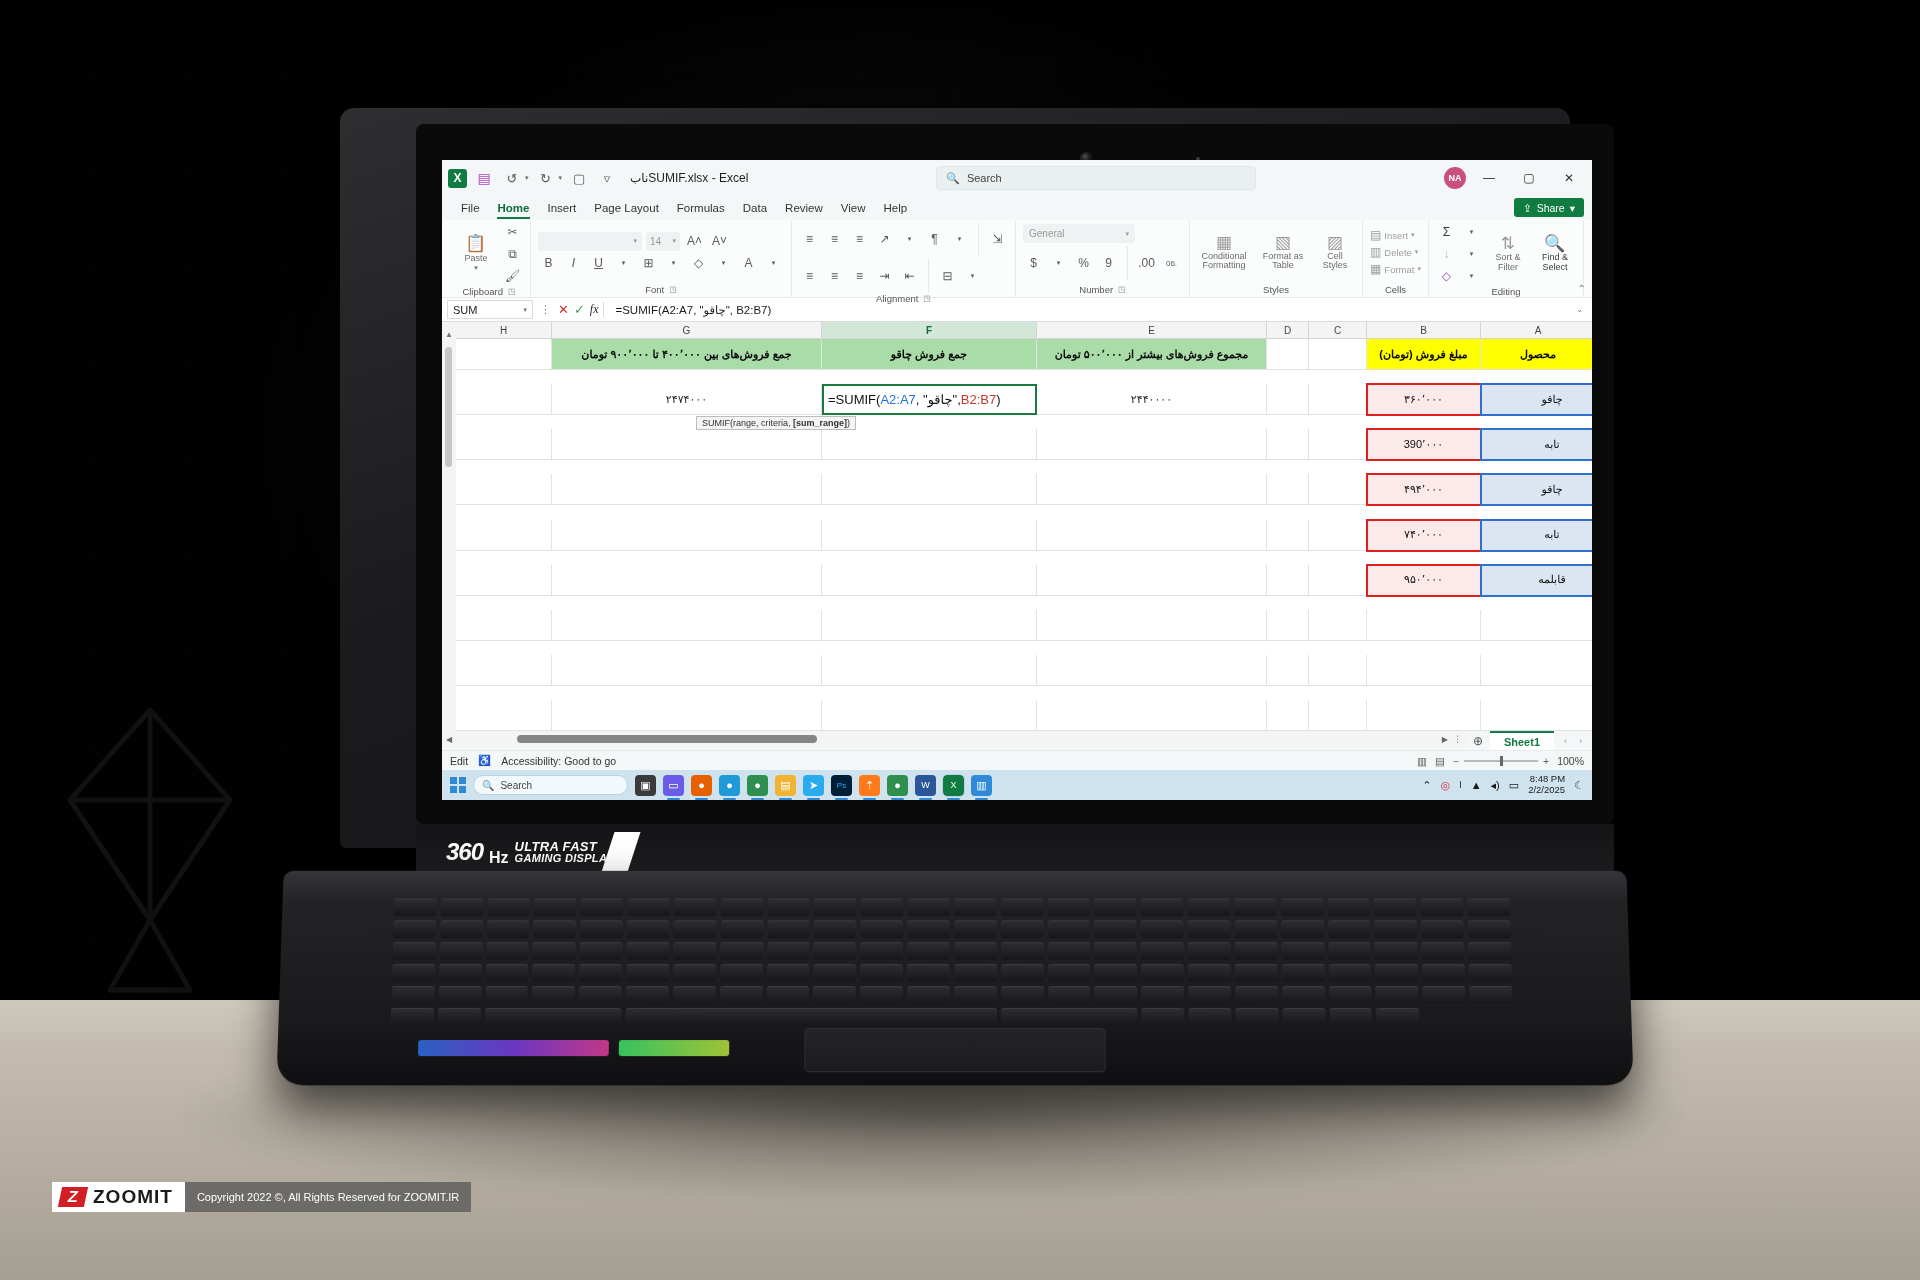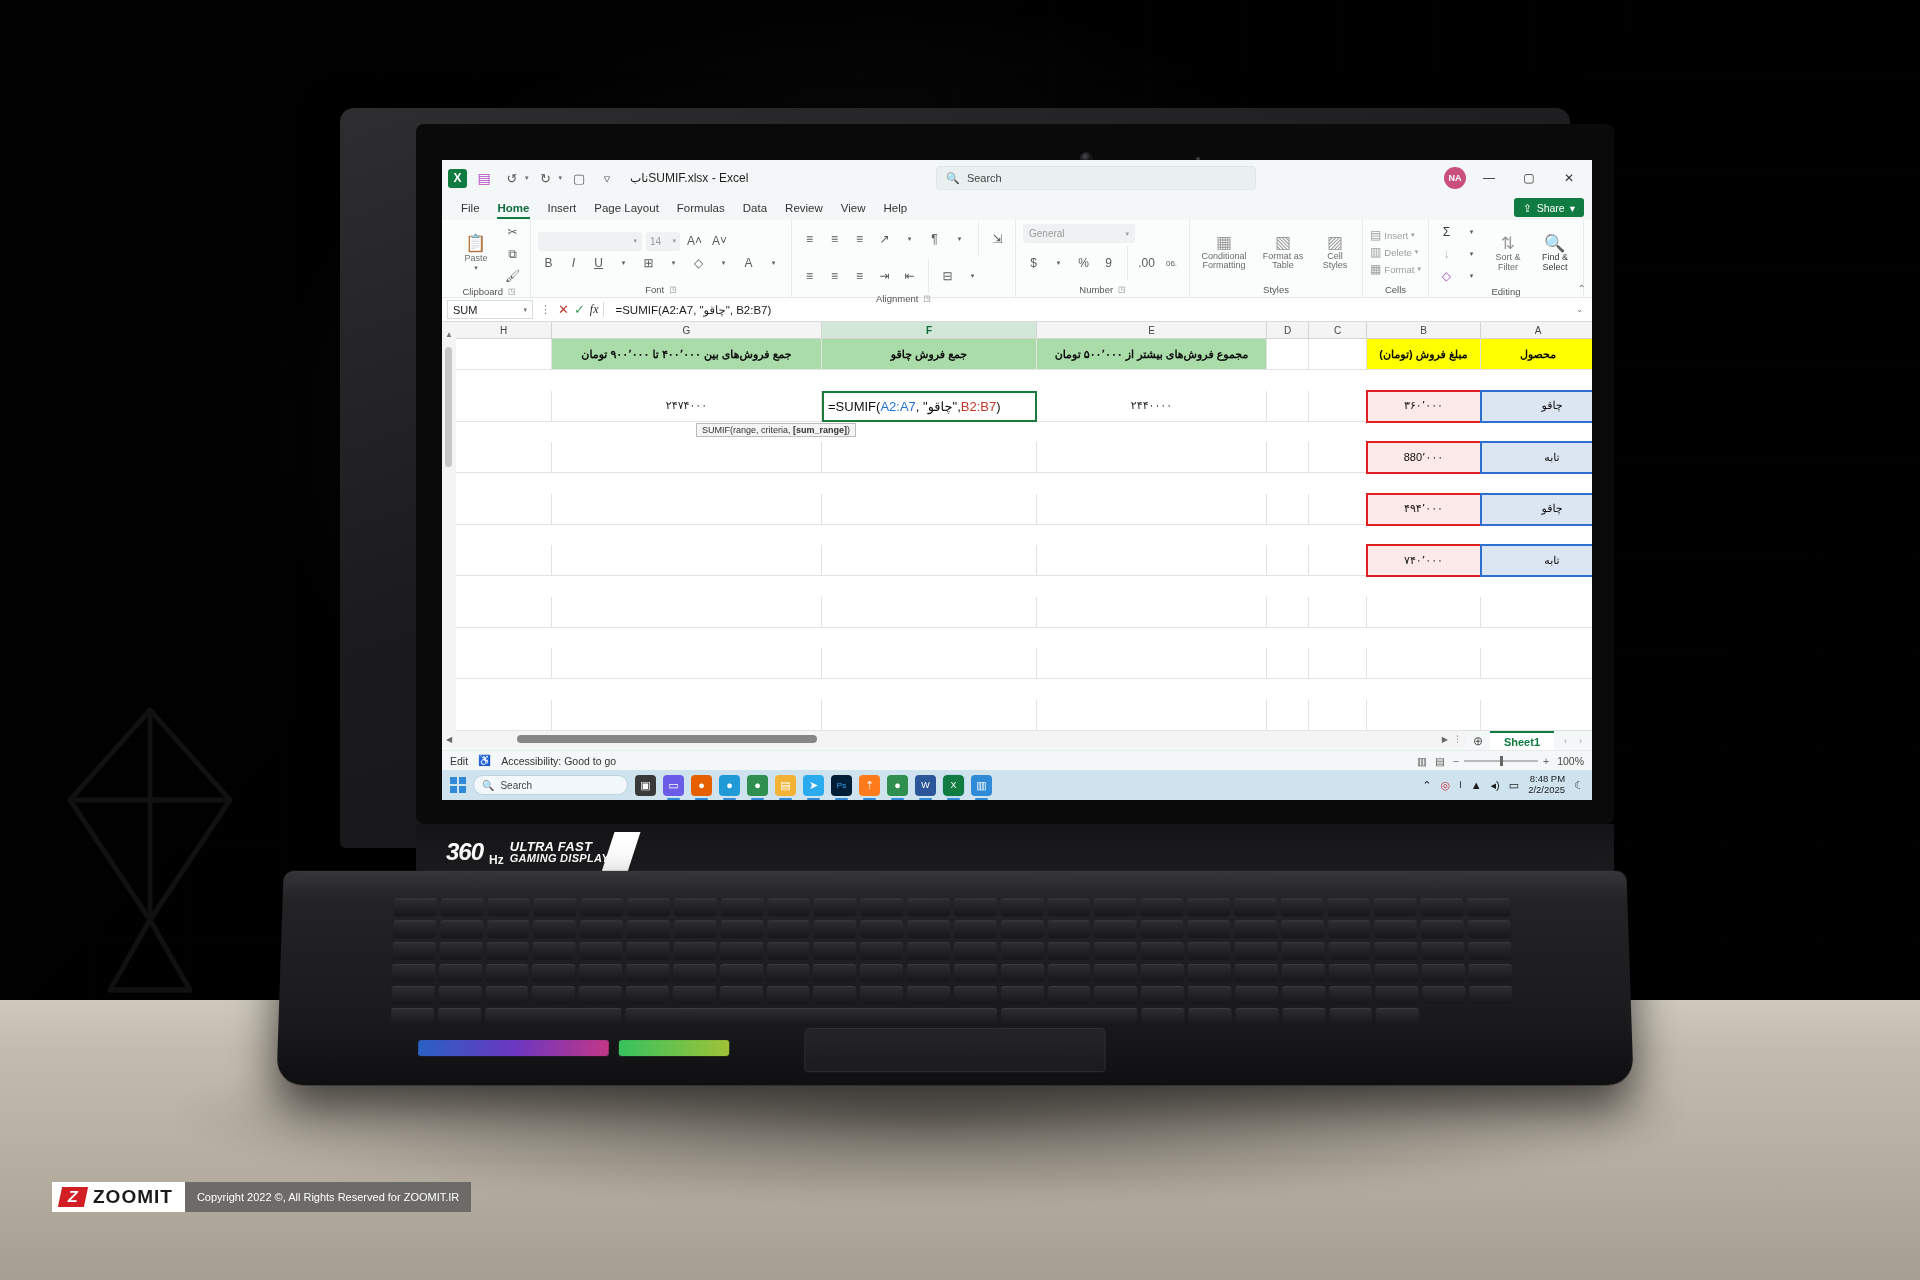--- a/index.html
+++ b/index.html
@@ -67,21 +67,21 @@
   .chin {
     position: absolute; left: 76px; top: 716px; width: 1198px; height: 52px;
     background: linear-gradient(180deg, #141416, #1d1d20);
     border-radius: 0 0 8px 8px;
   }
   .badge360 {
     position: absolute; left: 30px; top: 10px; width: 210px; height: 36px;
     display: flex; align-items: center; gap: 6px;
   }
   .badge-360 { font-weight: 800; font-style: italic; font-size: 24px; color: #fff; letter-spacing: -1px;}
-  .badge-hz { font-weight: 800; font-size: 12px; color:#fff; align-self:flex-end; margin-bottom:3px;}
+  .badge-hz { font-weight: 800; font-size: 16px; color:#fff; align-self:flex-end; margin-bottom:3px;}
   .badge-sub { line-height: 1.0; }
   .badge-sub .l1 { font-weight: 800; font-style: italic; font-size: 13px; color: #fff; letter-spacing:.3px;}
   .badge-sub .l2 { font-weight: 800; font-style: italic; font-size: 11px; color: #fff; letter-spacing:.3px;}
   .badge-slash { position:absolute; left: 192px; top: 8px; width: 26px; height: 40px; background:#fff; transform: skewX(-18deg);}
   .base {
     position: absolute; left: 0px; top: 762px; width: 1350px; height: 215px;
     background: linear-gradient(180deg, #35353a 0%, #232326 14%, #1a1a1d 70%, #0f0f11 100%);
     border-radius: 10px 10px 26px 26px;
     transform: perspective(1400px) rotateX(4deg);
     box-shadow: 0 22px 46px rgba(0,0,0,.65);
@@ -613,21 +613,21 @@
                     </div>
                   </div>
 
                   <div class="grow">
                     <div class="cell" style="width:96px;flex:0 0 96px"></div>
                     <div class="cell" style="width:270px;flex:0 0 270px"></div>
                     <div class="cell" style="width:215px;flex:0 0 215px"></div>
                     <div class="cell" style="width:230px;flex:0 0 230px"></div>
                     <div class="cell" style="width:42px;flex:0 0 42px"></div>
                     <div class="cell" style="width:58px;flex:0 0 58px"></div>
-                    <div class="cell amt-cell sel-red" style="width:114px;flex:0 0 114px">880٬۰۰۰</div>
+                    <div class="cell amt-cell sel-red" style="width:114px;flex:0 0 114px">390٬۰۰۰</div>
                     <div class="cell prod-cell sel-blue" style="width:115px;flex:0 0 115px">تابه</div>
 
                   </div>
 
                   <div class="grow">
                     <div class="cell" style="width:96px;flex:0 0 96px"></div>
                     <div class="cell" style="width:270px;flex:0 0 270px"></div>
                     <div class="cell" style="width:215px;flex:0 0 215px"></div>
                     <div class="cell" style="width:230px;flex:0 0 230px"></div>
                     <div class="cell" style="width:42px;flex:0 0 42px"></div>
@@ -642,20 +642,31 @@
                     <div class="cell" style="width:270px;flex:0 0 270px"></div>
                     <div class="cell" style="width:215px;flex:0 0 215px"></div>
                     <div class="cell" style="width:230px;flex:0 0 230px"></div>
                     <div class="cell" style="width:42px;flex:0 0 42px"></div>
                     <div class="cell" style="width:58px;flex:0 0 58px"></div>
                     <div class="cell amt-cell sel-red" style="width:114px;flex:0 0 114px">۷۴۰٬۰۰۰</div>
                     <div class="cell prod-cell sel-blue" style="width:115px;flex:0 0 115px">تابه</div>
 
                   </div>
 
+                  <div class="grow">
+                    <div class="cell" style="width:96px;flex:0 0 96px"></div>
+                    <div class="cell" style="width:270px;flex:0 0 270px"></div>
+                    <div class="cell" style="width:215px;flex:0 0 215px"></div>
+                    <div class="cell" style="width:230px;flex:0 0 230px"></div>
+                    <div class="cell" style="width:42px;flex:0 0 42px"></div>
+                    <div class="cell" style="width:58px;flex:0 0 58px"></div>
+                    <div class="cell amt-cell sel-red" style="width:114px;flex:0 0 114px">۹۵۰٬۰۰۰</div>
+                    <div class="cell prod-cell sel-blue" style="width:115px;flex:0 0 115px">قابلمه</div>
+
+                  </div>
 
 
                   <div class="grow">
                     <div class="cell" style="width:96px;flex:0 0 96px"></div>
                     <div class="cell" style="width:270px;flex:0 0 270px"></div>
                     <div class="cell" style="width:215px;flex:0 0 215px"></div>
                     <div class="cell" style="width:230px;flex:0 0 230px"></div>
                     <div class="cell" style="width:42px;flex:0 0 42px"></div>
                     <div class="cell" style="width:58px;flex:0 0 58px"></div>
                     <div class="cell" style="width:114px;flex:0 0 114px"></div>

